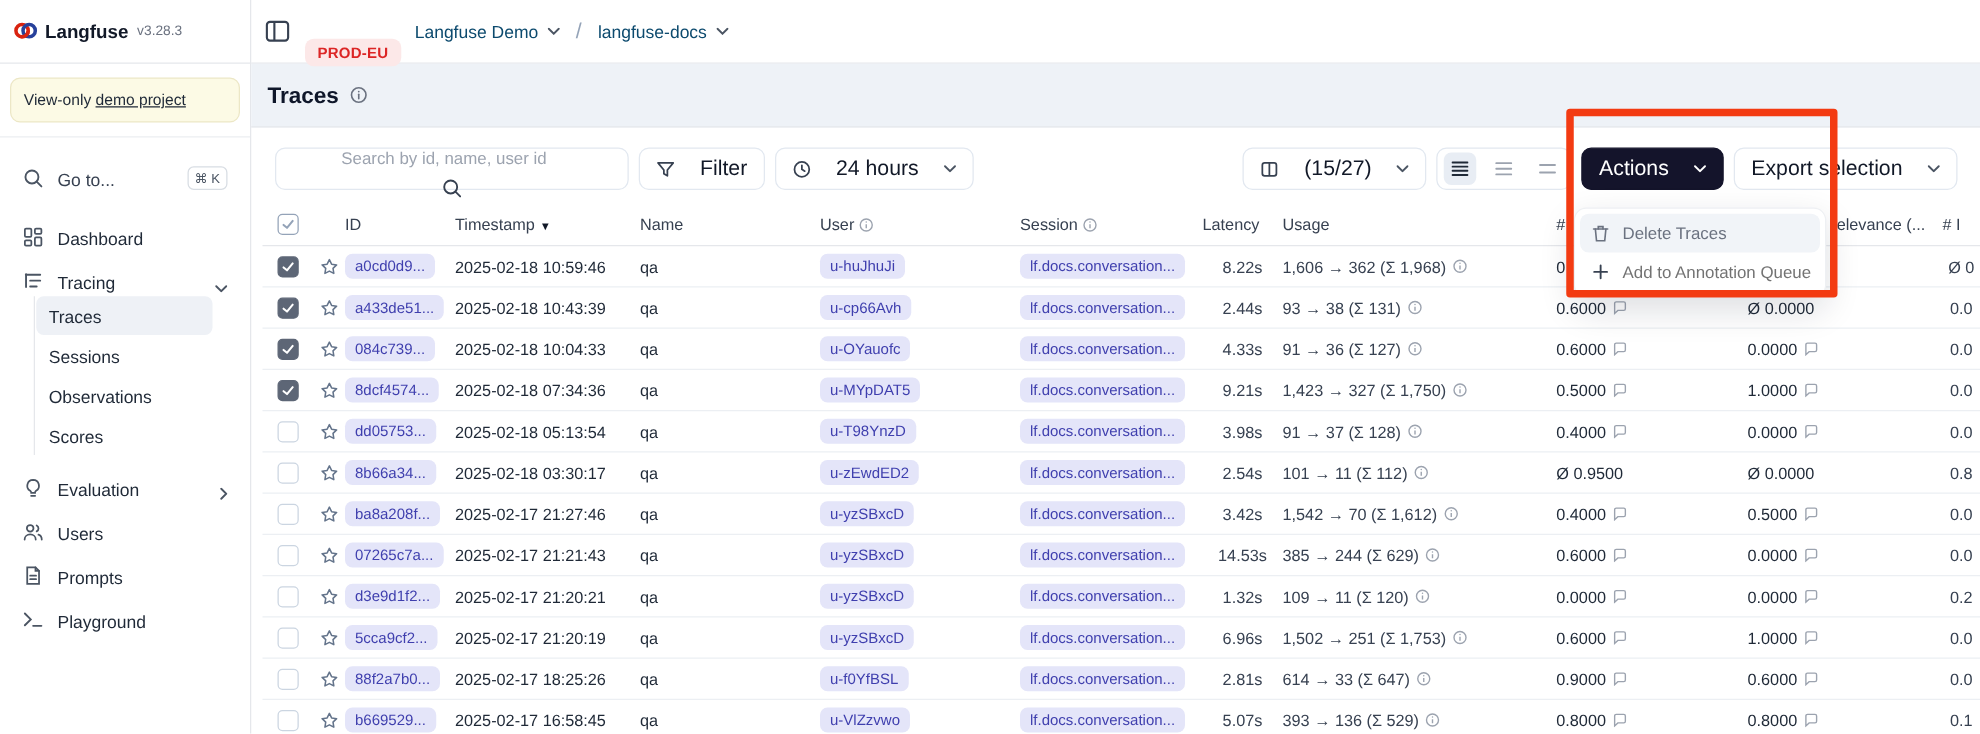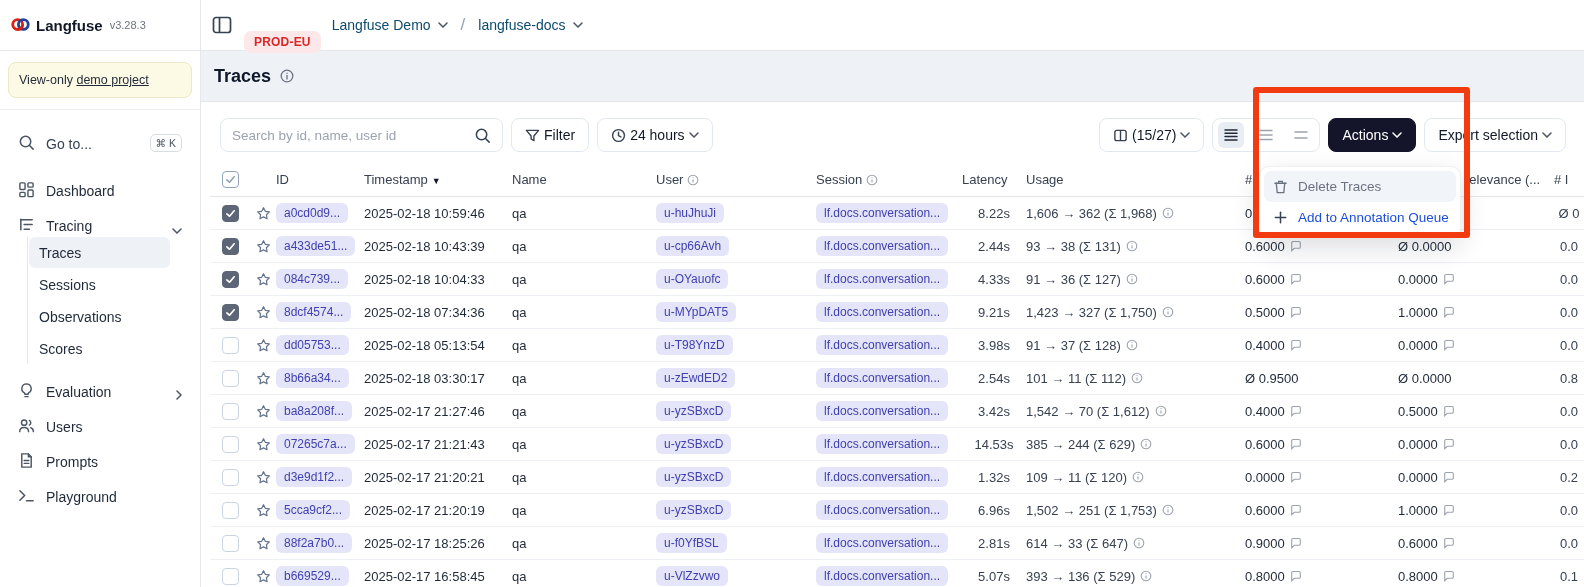--- a/index.html
+++ b/index.html
@@ -28,24 +28,24 @@
   
   .main { position:absolute; left:201px; top:0; width:1383px; height:587px; }
   .topbar { height:51px; border-bottom:1px solid #e5e7eb; display:flex; align-items:center; gap:11px; padding:0 10px; }
   .env-badge { background:#fce8e8; color:#dc2626; font-size:12px; font-weight:600; padding:4px 10px; border-radius:7px; letter-spacing:.2px;margin-top:33px; }
   .crumb { display:flex; align-items:center; gap:7px; font-size:14px; color:#0c4a6e; cursor:pointer; }
   .slash { color:#94a3b8; font-size:17px; padding:0 2px; }
   .title-band { height:51px; background:#eef2f7; border-bottom:1px solid #e5e7eb; display:flex; align-items:center; gap:9px; padding:0 13px; }
   .page-title { font-size:18px; font-weight:700; color:#0f172a; }
 
   .toolbar { display:flex; align-items:center; gap:8px; padding:16px 18px 11px 19px; }
-  .search-box { width:283px; height:34px; border:1px solid #e2e8f0; border-radius:8px; display:flex; align-items:center; padding:0 11px; gap:8px; background:#fff; }
+  .search-box { width:283px; height:34px; border:1px solid #e2e8f0; border-radius:8px; display:flex; align-items:center; padding:0 11px; gap:8px; background:#fff;flex-direction:column; }
   .search-box input { border:none; outline:none; flex:1; font-size:13.5px; color:#111827; font-family:inherit; background:transparent; }
   .search-box input::placeholder { color:#9ca3af; }
-  .btn { height:34px; border:1px solid #e2e8f0; border-radius:8px; background:#fff; display:flex; align-items:center; gap:4px; padding:0 13px; font-size:14px; color:#111827; cursor:pointer; white-space:nowrap; }
+  .btn { height:34px; border:1px solid #e2e8f0; border-radius:8px; background:#fff; display:flex; align-items:center; gap:20px; padding:0 13px; font-size:17px; color:#111827; cursor:pointer; white-space:nowrap; }
   .btn-dark { background:#14142b; border:1px solid #14142b; color:#fff; font-weight:500; }
   .grow-sp { flex:1; }
   .toggle-group { display:flex; align-items:center; gap:9px; border:1px solid #e2e8f0; border-radius:8px; height:34px; padding:0 5px; background:#fff; }
   .density { width:26px; height:26px; border-radius:6px; display:flex; align-items:center; justify-content:center; cursor:pointer; }
   .density.active { background:#e8edf4; }
 
   
   .table { margin-left:9px; position:relative; }
   .thead, .tr { display:grid; grid-template-columns:46px 20px 88px 148px 144px 160px 146px 64px 219px 153px 67px 85px 1fr; align-items:center; }
   .thead { height:34px; border-bottom:1px solid #e5e7eb; font-size:13px; color:#374151; }
@@ -58,21 +58,21 @@
   .cell { white-space:nowrap; }
   .usage-cell, .score-cell { display:flex; align-items:center; gap:5px; white-space:nowrap; }
   .dimtext { color:#374151;text-align:center; }
   .last-col { padding-left:4px; }
   .sort-caret { font-size:9px; color:#111827; margin-left:4px; }
 
   
   .ctx-menu { position:absolute; left:1259px; top:166px; width:202px; background:#fff; border:1px solid #eef0f3; border-radius:10px; box-shadow:0 10px 28px rgba(15,23,42,.14); padding:4px; z-index:40; }
   .menu-item { height:31px; display:flex; align-items:center; gap:10px; padding:0 9px; border-radius:7px; font-size:13.5px; cursor:pointer; white-space:nowrap; }
   .menu-item.hl { background:#f1f4f8; color:#6b7280; }
-  .menu-item.plain { color:#1d4ed8; }
+  .menu-item.plain { color:#737373; }
   .red-rect { position:absolute; left:1253px; top:87px; width:217px; height:151px; border:6px solid #f33b12; border-radius:3px; z-index:50; pointer-events:none; }
 </style>
 </head>
 <body>
 
 <aside class="sidebar">
   <div class="side-head">
     <span class="icn">
       <svg viewBox="0 0 20 18" width="19" height="17">
           <circle cx="7" cy="9" r="5.2" fill="none" stroke="#d92310" stroke-width="3"></circle>

